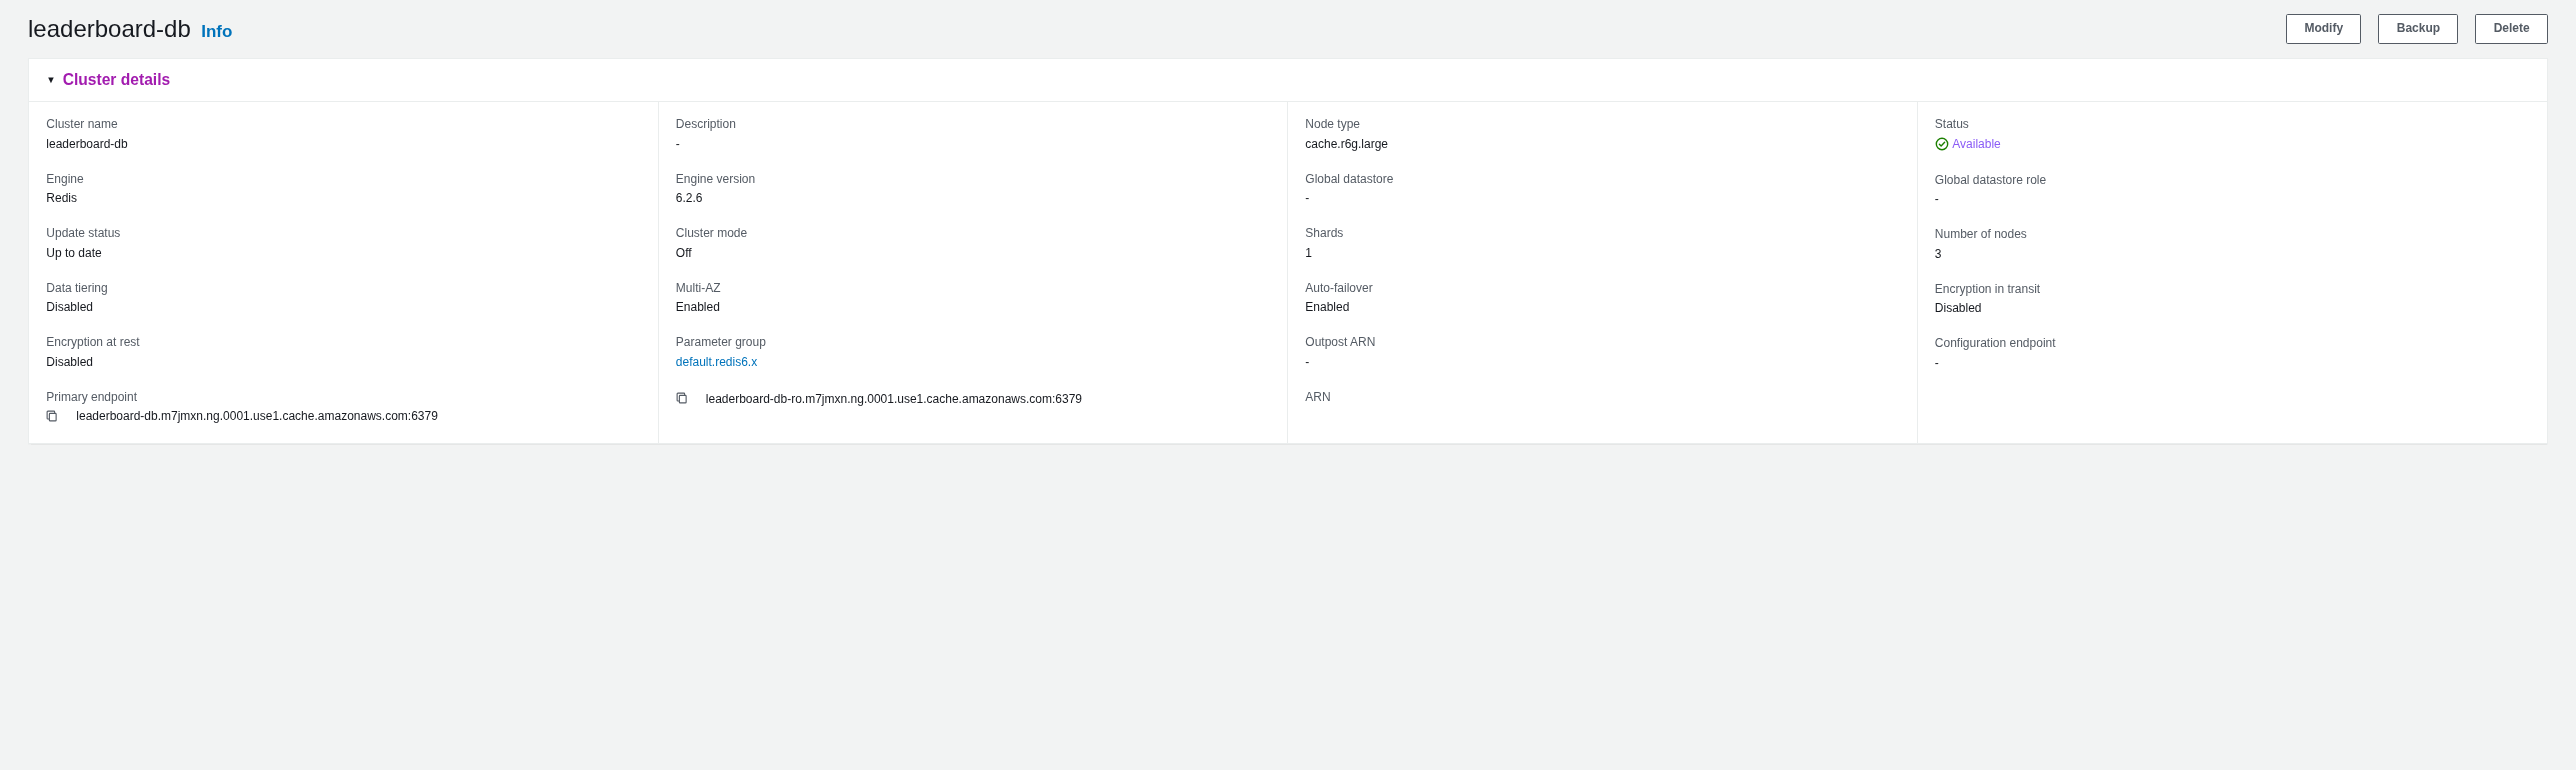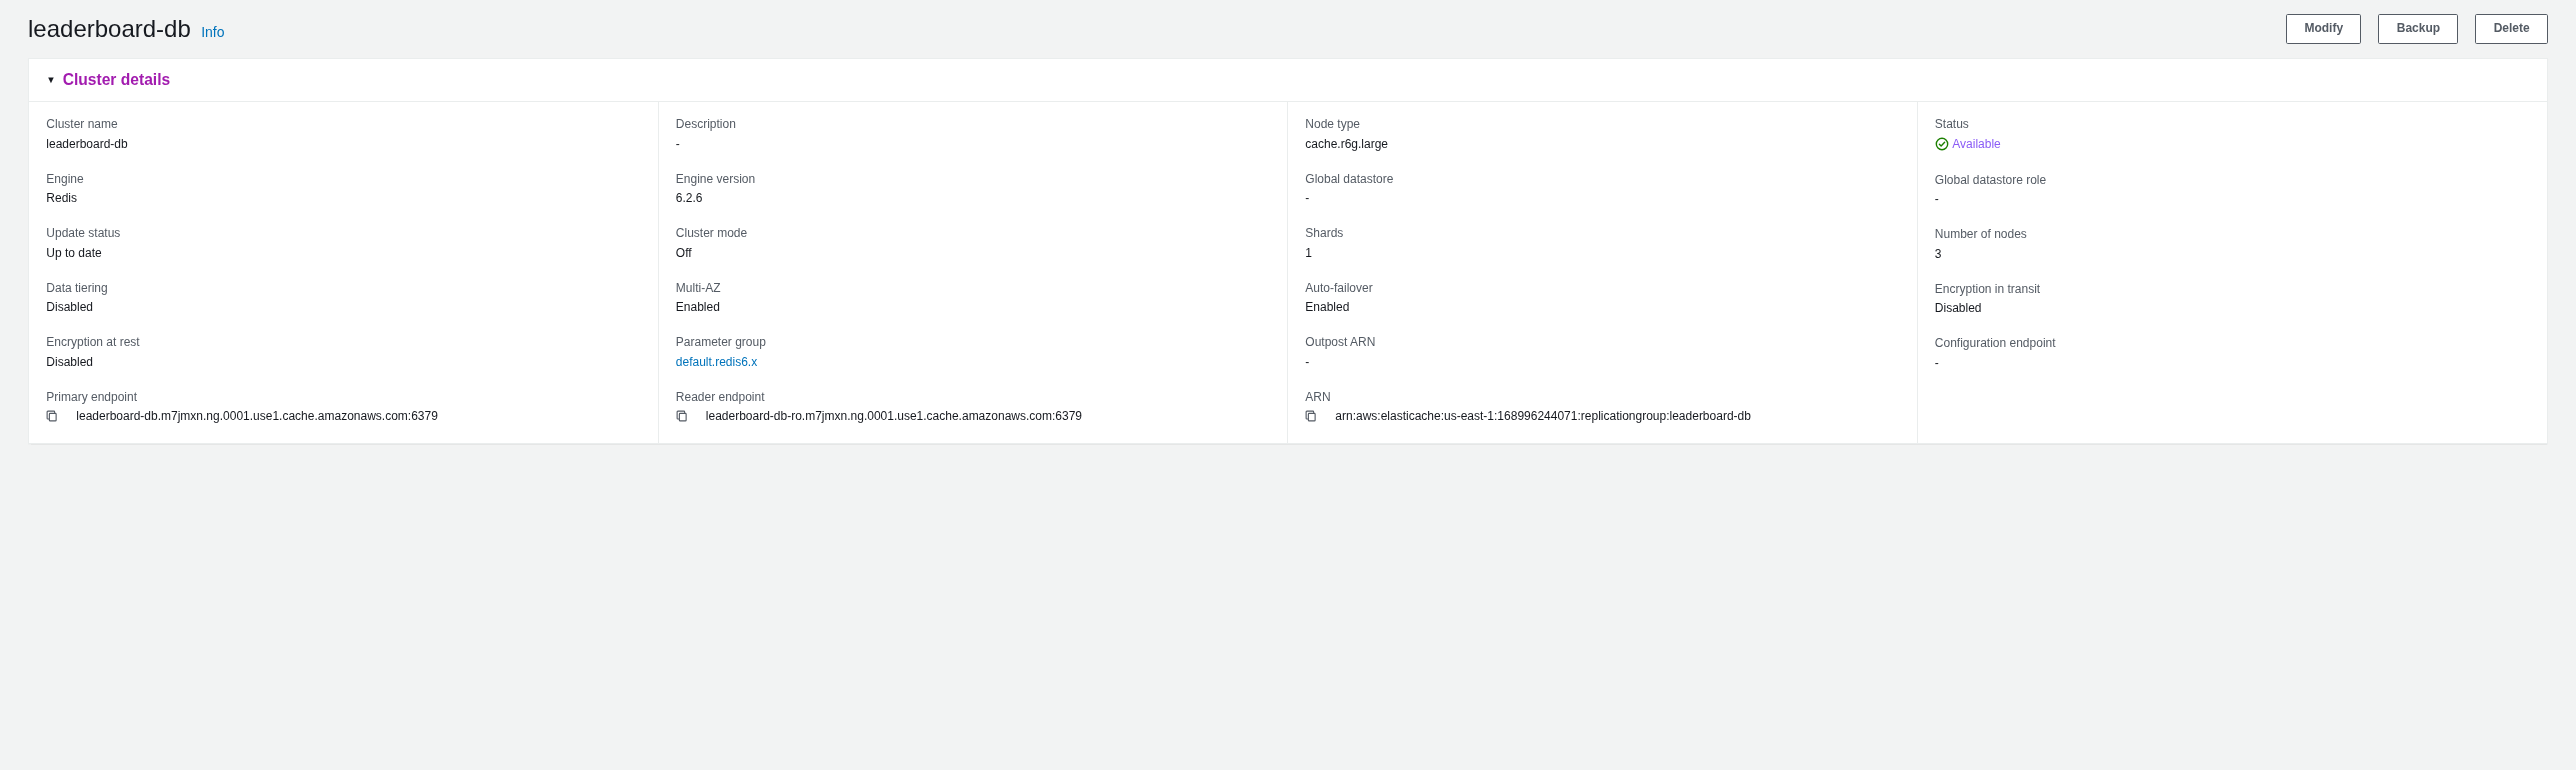--- a/index.html
+++ b/index.html
@@ -24,23 +24,23 @@
       display: flex;
       align-items: baseline;
       gap: 10.4px;
     }
     .page-title {
       font-size: 24px;
       font-weight: 400;
       color: #16191f;
     }
     .info-link {
-      font-size: 14px;
+      font-size: 17px;
       color: #0073bb;
-      font-weight: 400;
+      font-weight: 700;
       cursor: pointer;
     }
     .btn-group {
       display: flex;
       gap: 17px;
       padding-left: 30px;
     }
     .btn {
       background: #fff;
       border: 0.9px solid #545b64;
@@ -204,21 +204,20 @@
       </div>
       <div class="field">
         <span class="label">Multi-AZ</span>
         <span class="value">Enabled</span>
       </div>
       <div class="field">
         <span class="label">Parameter group</span>
         <span class="value link">default.redis6.x</span>
       </div>
       <div class="field">
-        <span class="label">Reader endpoint</span>
         <div class="copy-row">
           <svg class="copy-icon" viewBox="0 0 16 16" fill="none" stroke="currentColor" stroke-width="1.5">
               <rect x="4.5" y="4.5" width="9" height="10" rx="1"></rect>
               <path d="M4.5 12 H2.5 a1 1 0 0 1 -1 -1 V2.5 a1 1 0 0 1 1 -1 H10.5 a1 1 0 0 1 1 1 V4.5"></path>
             </svg>
           <span class="value">leaderboard-db-ro.m7jmxn.ng.0001.use1.cache.amazonaws.com:6379</span>
         </div>
       </div>
     </div>
 
@@ -238,27 +237,20 @@
       <div class="field">
         <span class="label">Auto-failover</span>
         <span class="value">Enabled</span>
       </div>
       <div class="field">
         <span class="label">Outpost ARN</span>
         <span class="value">-</span>
       </div>
       <div class="field">
         <span class="label">ARN</span>
-        <div class="copy-row">
-          <svg class="copy-icon" viewBox="0 0 16 16" fill="none" stroke="currentColor" stroke-width="1.5">
-              <rect x="4.5" y="4.5" width="9" height="10" rx="1"></rect>
-              <path d="M4.5 12 H2.5 a1 1 0 0 1 -1 -1 V2.5 a1 1 0 0 1 1 -1 H10.5 a1 1 0 0 1 1 1 V4.5"></path>
-            </svg>
-          <span class="value">arn:aws:elasticache:us-east-1:168996244071:replicationgroup:leaderboard-db</span>
-        </div>
       </div>
     </div>
 
     <div class="col">
       <div class="field">
         <span class="label">Status</span>
         <span class="value status-ok">
           <svg class="status-icon" viewBox="0 0 16 16" fill="none" stroke="#1d8102" stroke-width="1.6">
               <circle cx="8" cy="8" r="6.5"></circle>
               <path d="M5 8.2 L7 10.2 L11 6" stroke-linecap="round" stroke-linejoin="round"></path>

